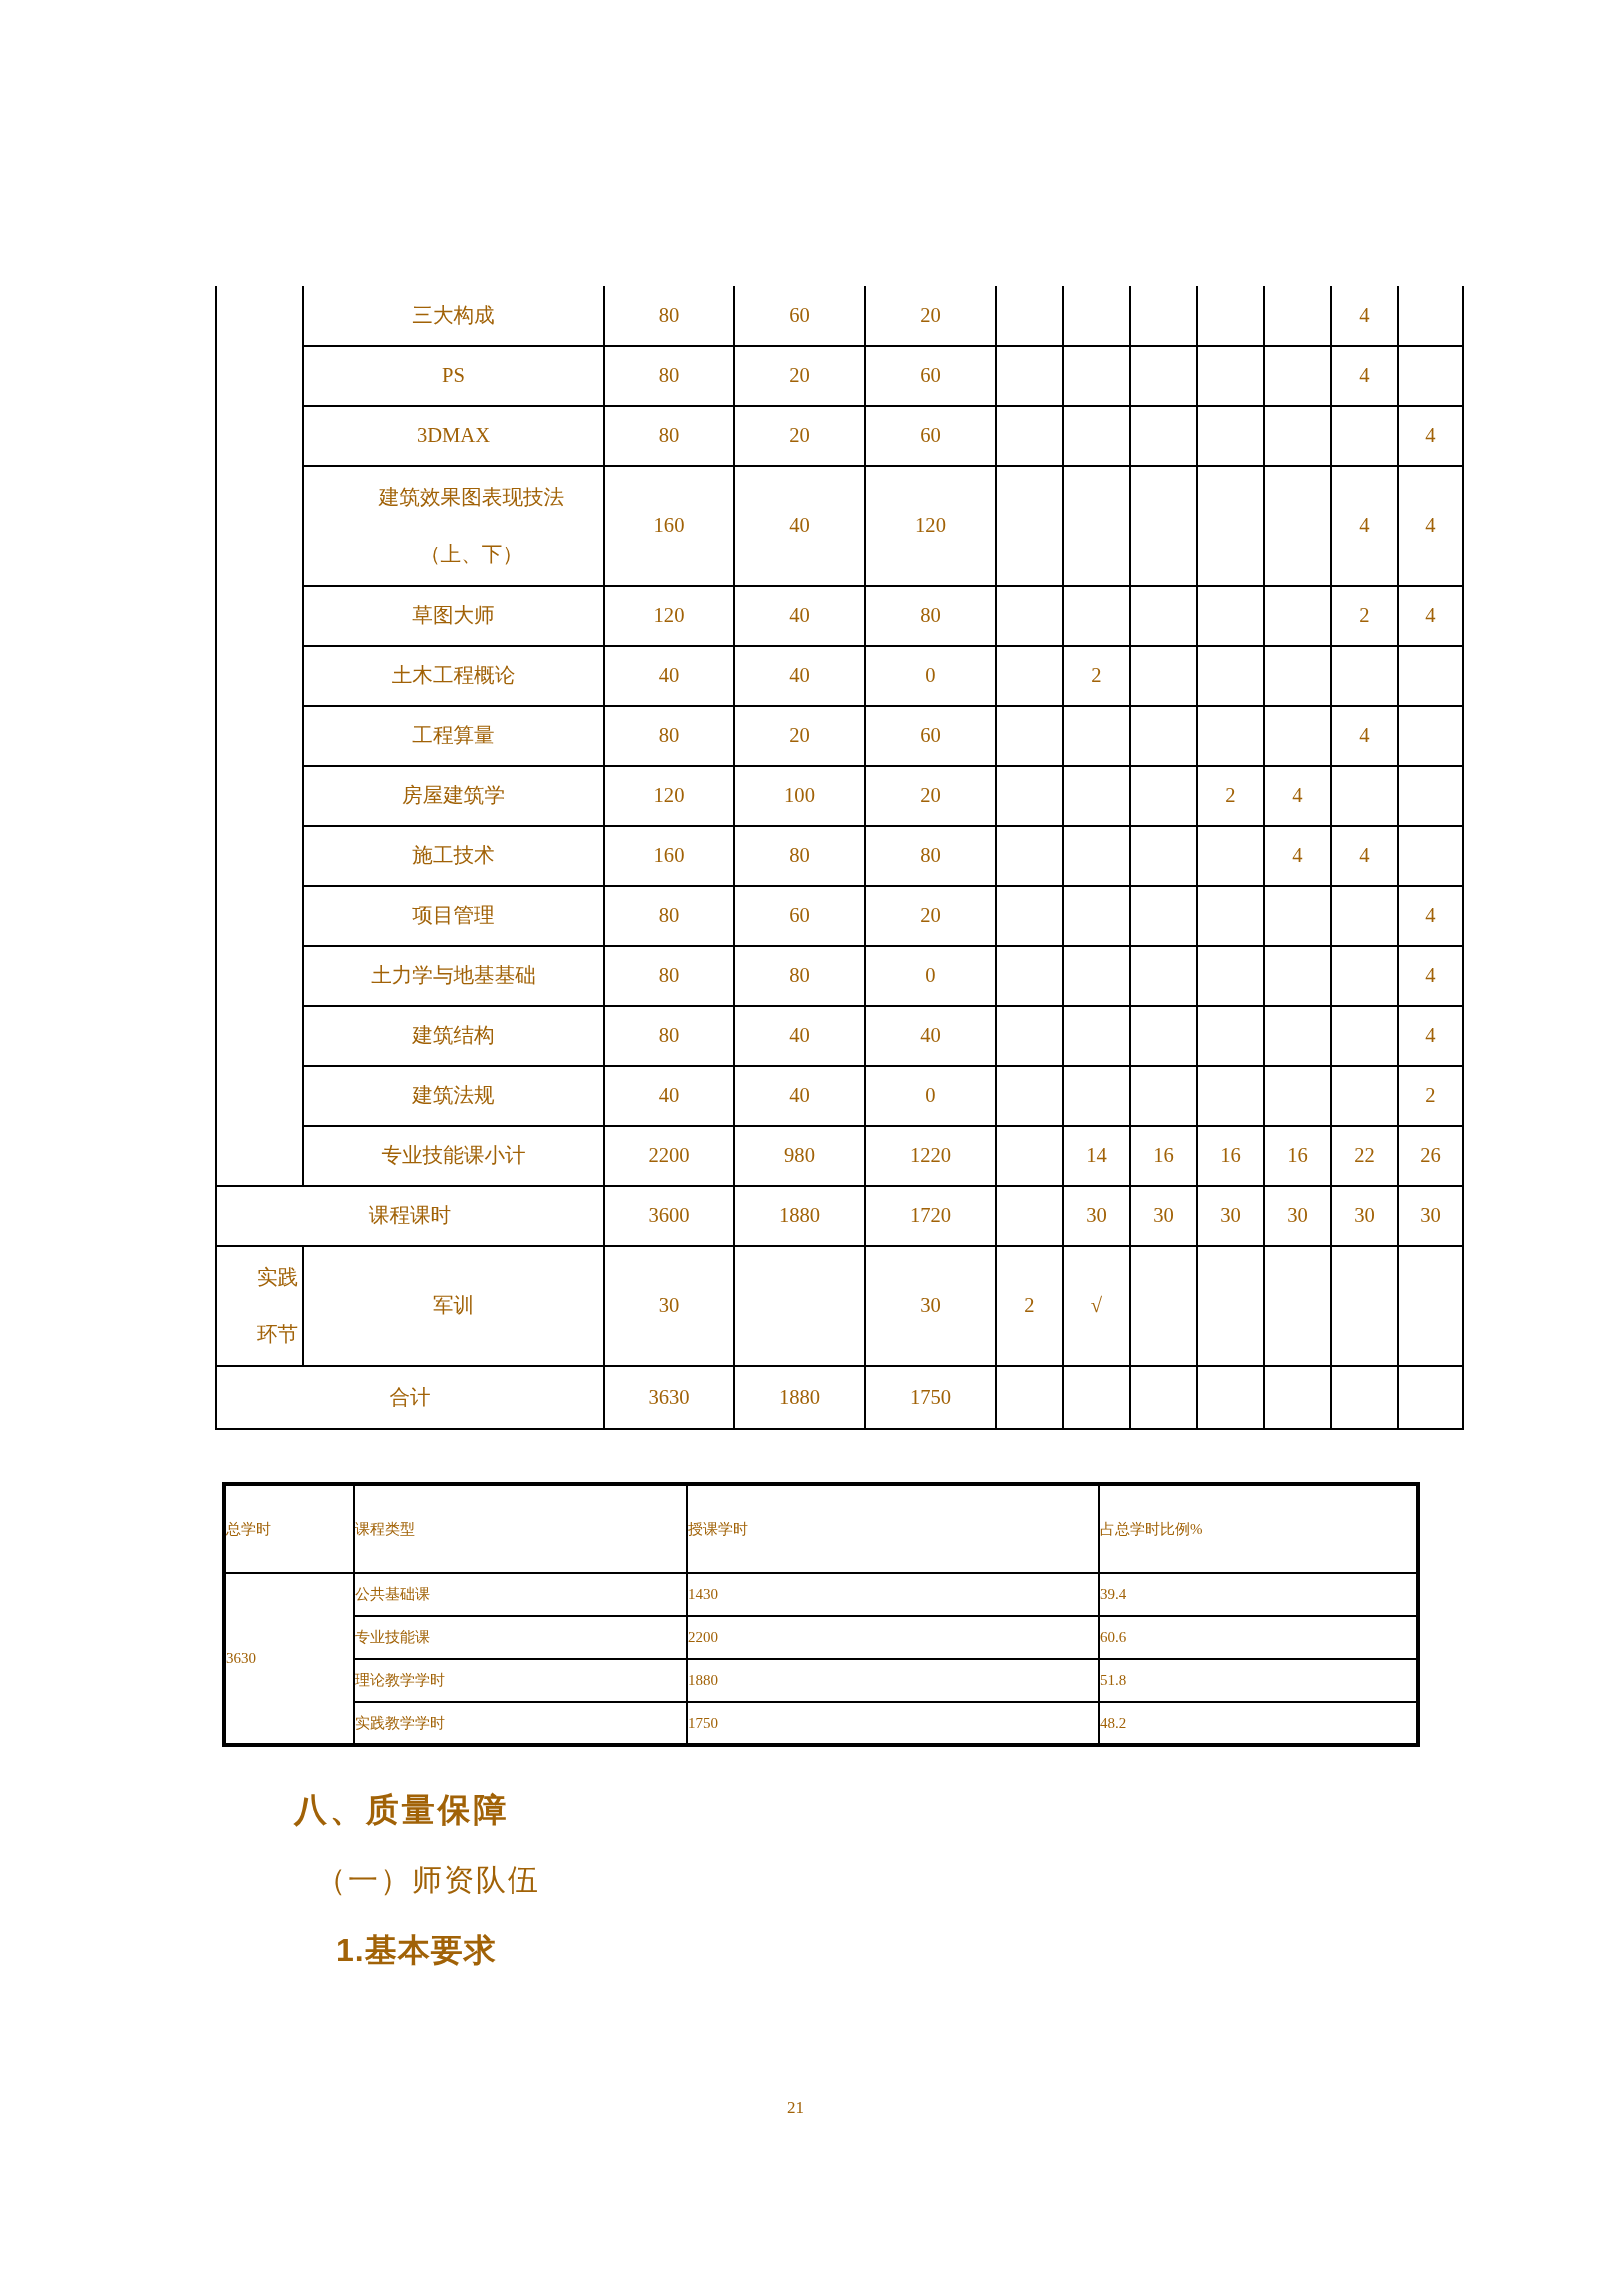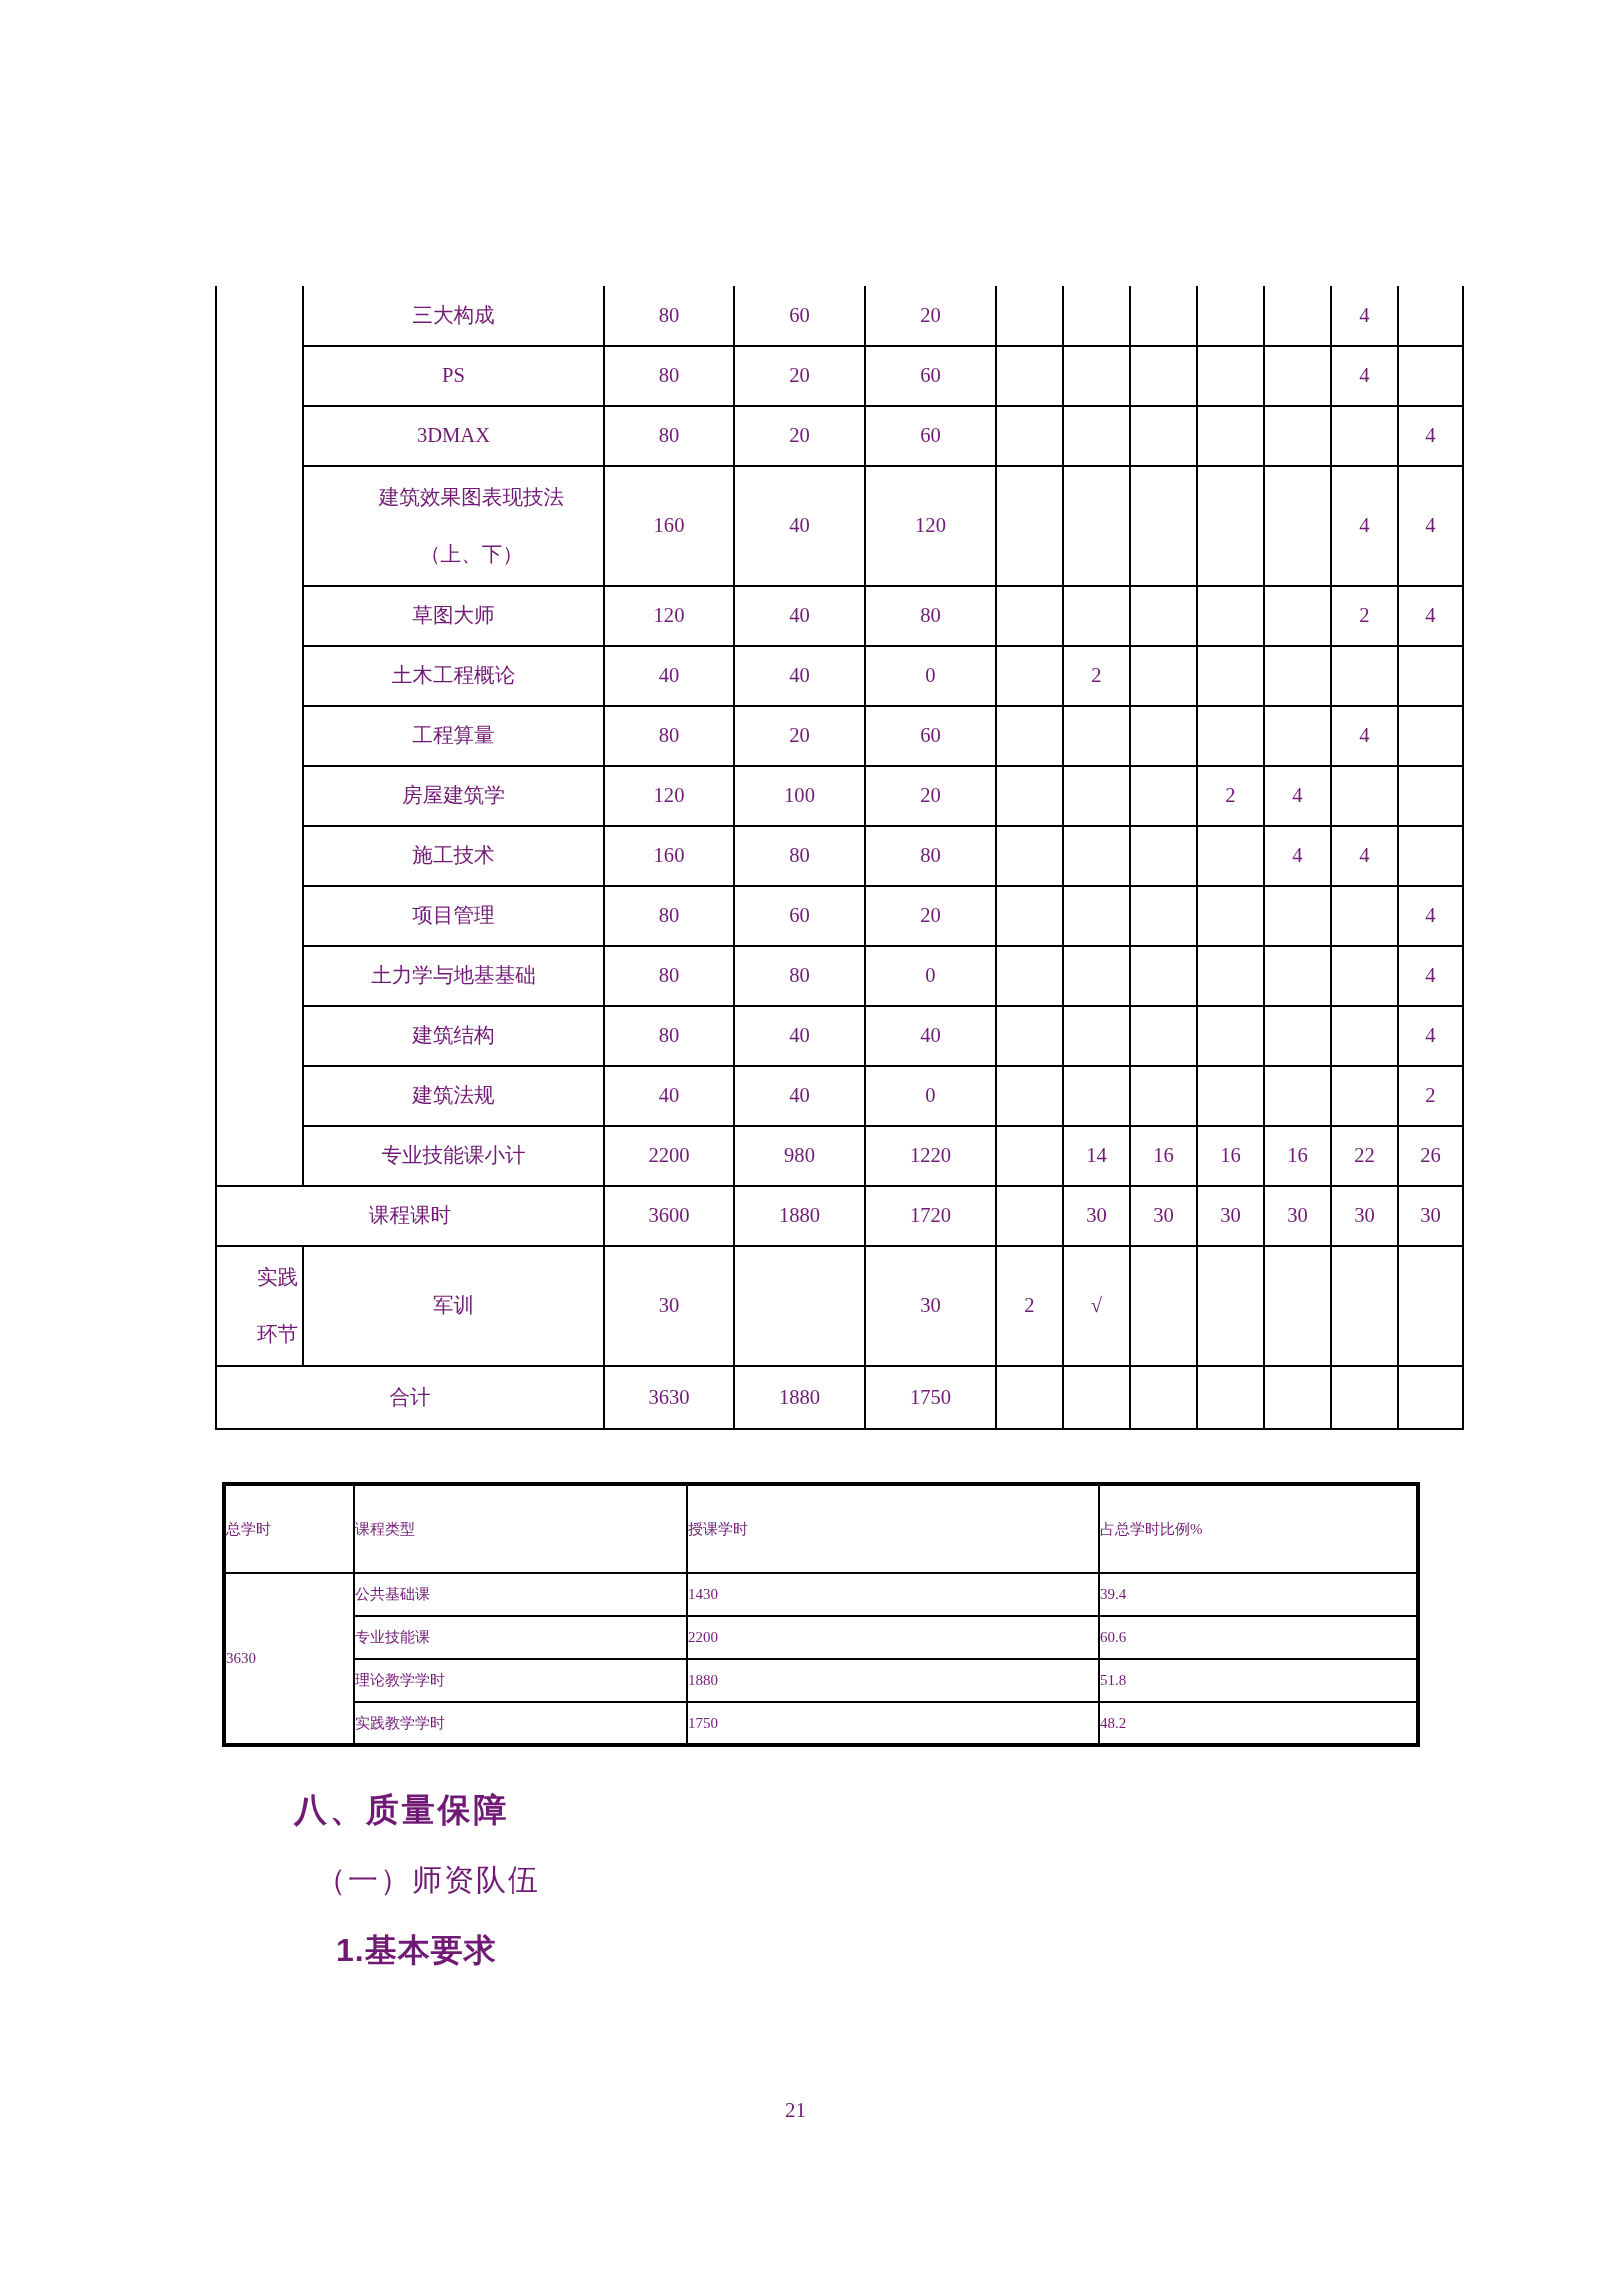--- a/index.html
+++ b/index.html
@@ -1,18 +1,18 @@
 <!DOCTYPE html>
 <html><head>
 <meta charset="utf-8">
 <style>
   html,body { margin:0; padding:0; background:#888; }
   .page {
     position:relative; width:1621px; height:2293px; margin:0 auto;
-    background:#ffffff; color:#701a75;
+    background:#ffffff; color:#a16207;
     font-family:"Liberation Serif","DejaVu Serif",serif;
     overflow:hidden;
   }
   
   .tbl1 {
     position:absolute; left:215px; top:286px;
     width:1246px; border-collapse:collapse; table-layout:fixed;
   }
   .tbl1 td {
     border:2px solid #000; padding:0;
@@ -52,21 +52,21 @@
     position:absolute; left:316px; top:1860px;
     font-size:30px; letter-spacing:2px; font-weight:normal;
   }
   .h-num {
     position:absolute; left:336px; top:1929px;
     font-family:"Liberation Sans","DejaVu Sans",sans-serif;
     font-weight:bold; font-size:32px; letter-spacing:1px;
   }
   .page-num {
     position:absolute; left:0; top:2098px; width:1591px;
-    text-align:center; font-size:21px;
+    text-align:center; font-size:17px;
   }
 </style>
 </head>
 <body>
 
 <div class="page">
 
   <table class="tbl1">
     <colgroup>
       <col style="width:87px">

